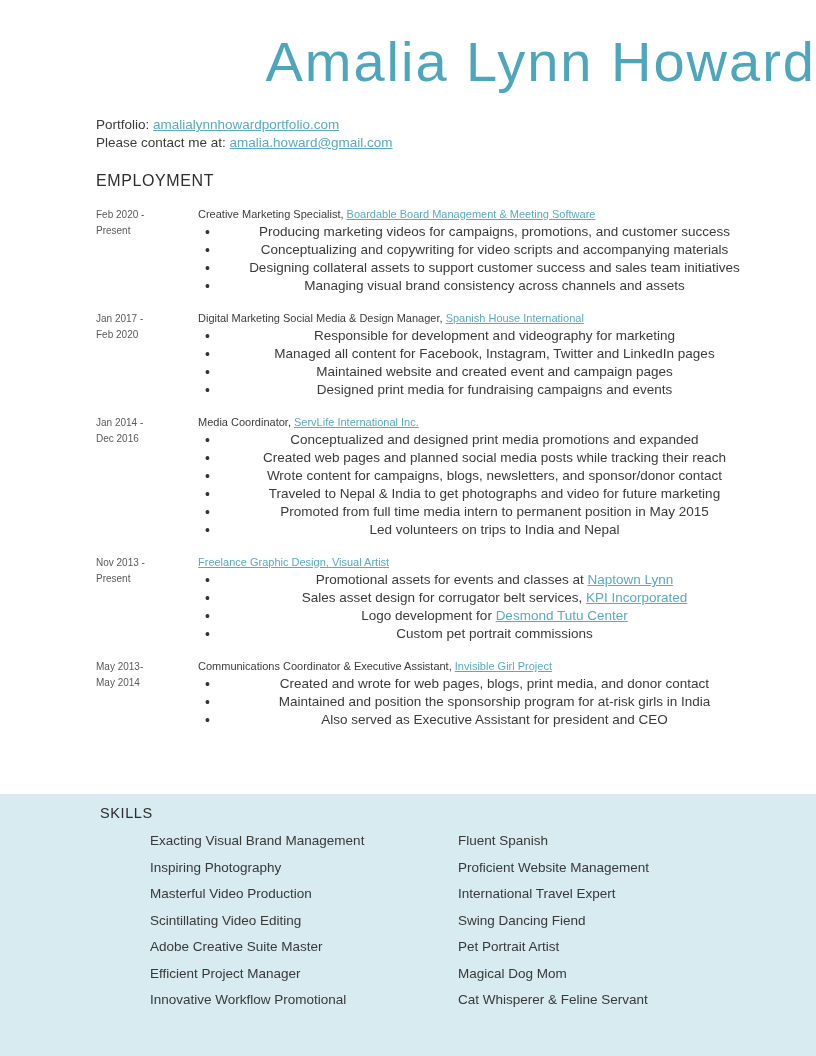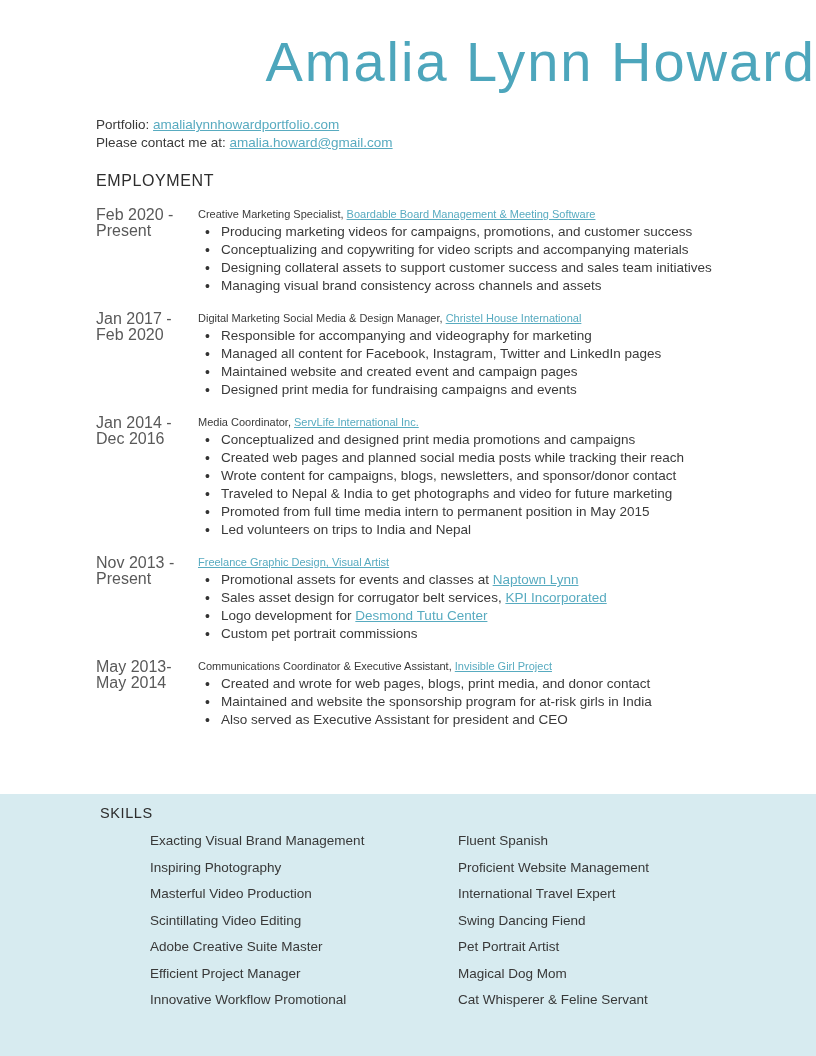--- a/index.html
+++ b/index.html
@@ -40,26 +40,26 @@
     font-size:16px;
     letter-spacing:0.6px;
     color:#2d2d2d;
     line-height:15px;
   }
 
   .jobs { margin:17px 0 0 96px; width:672px; }
   .job { display:flex; margin-bottom:14px; }
   .job-dates {
     width:102px; flex-shrink:0;
-    font-size:16px; line-height:16px;
+    font-size:10px; line-height:16px;
     color:#595959; padding-top:2px;
   }
   .job-content { flex:1; }
   .job-title { font-size:11px; line-height:18px; color:#3a3a3a; white-space:nowrap; }
-  ul.bullets { list-style:none; }
+  ul.bullets { list-style:none;text-align:center; }
   li.bullet {
     position:relative;
     font-size:13.5px; line-height:18px;
     padding-left:23px;
     color:#3a3a3a;
     white-space:nowrap;
   }
   li.bullet::before {
     content:"•";
     position:absolute; left:7px; top:0;
@@ -132,42 +132,42 @@
       </div>
     </div>
 
     <div class="job">
       <div class="job-dates">
           <div>Jan 2017 -</div>
           <div>Feb 2020</div>
         </div>
       <div class="job-content">
         <div class="job-title">
-          <span>Digital Marketing Social Media &amp; Design Manager, </span><a class="link" href="#">Christel House International</a>
-        </div>
-        <ul class="bullets">
-            <li class="bullet"><span>Responsible for accompanying and videography for marketing</span></li>
+          <span>Digital Marketing Social Media &amp; Design Manager, </span><a class="link" href="#">Spanish House International</a>
+        </div>
+        <ul class="bullets">
+            <li class="bullet"><span>Responsible for development and videography for marketing</span></li>
             <li class="bullet"><span>Managed all content for Facebook, Instagram, Twitter and LinkedIn pages</span></li>
             <li class="bullet"><span>Maintained website and created event and campaign pages</span></li>
             <li class="bullet"><span>Designed print media for fundraising campaigns and events</span></li>
           </ul>
       </div>
     </div>
 
     <div class="job">
       <div class="job-dates">
           <div>Jan 2014 -</div>
           <div>Dec 2016</div>
         </div>
       <div class="job-content">
         <div class="job-title">
           <span>Media Coordinator, </span><a class="link" href="#">ServLife International Inc.</a>
         </div>
         <ul class="bullets">
-            <li class="bullet"><span>Conceptualized and designed print media promotions and campaigns</span></li>
+            <li class="bullet"><span>Conceptualized and designed print media promotions and expanded</span></li>
             <li class="bullet"><span>Created web pages and planned social media posts while tracking their reach</span></li>
             <li class="bullet"><span>Wrote content for campaigns, blogs, newsletters, and sponsor/donor contact</span></li>
             <li class="bullet"><span>Traveled to Nepal &amp; India to get photographs and video for future marketing</span></li>
             <li class="bullet"><span>Promoted from full time media intern to permanent position in May 2015</span></li>
             <li class="bullet"><span>Led volunteers on trips to India and Nepal</span></li>
           </ul>
       </div>
     </div>
 
     <div class="job">
@@ -192,21 +192,21 @@
       <div class="job-dates">
           <div>May 2013-</div>
           <div>May 2014</div>
         </div>
       <div class="job-content">
         <div class="job-title">
           <span>Communications Coordinator &amp; Executive Assistant, </span><a class="link" href="#">Invisible Girl Project</a>
         </div>
         <ul class="bullets">
             <li class="bullet"><span>Created and wrote for web pages, blogs, print media, and donor contact</span></li>
-            <li class="bullet"><span>Maintained and website the sponsorship program for at-risk girls in India</span></li>
+            <li class="bullet"><span>Maintained and position the sponsorship program for at-risk girls in India</span></li>
             <li class="bullet"><span>Also served as Executive Assistant for president and CEO</span></li>
           </ul>
       </div>
     </div>
   </div>
 
   <div class="skills-band">
     <div class="skills-heading">SKILLS</div>
     <div class="skills-grid">
       <div class="skills-col">

